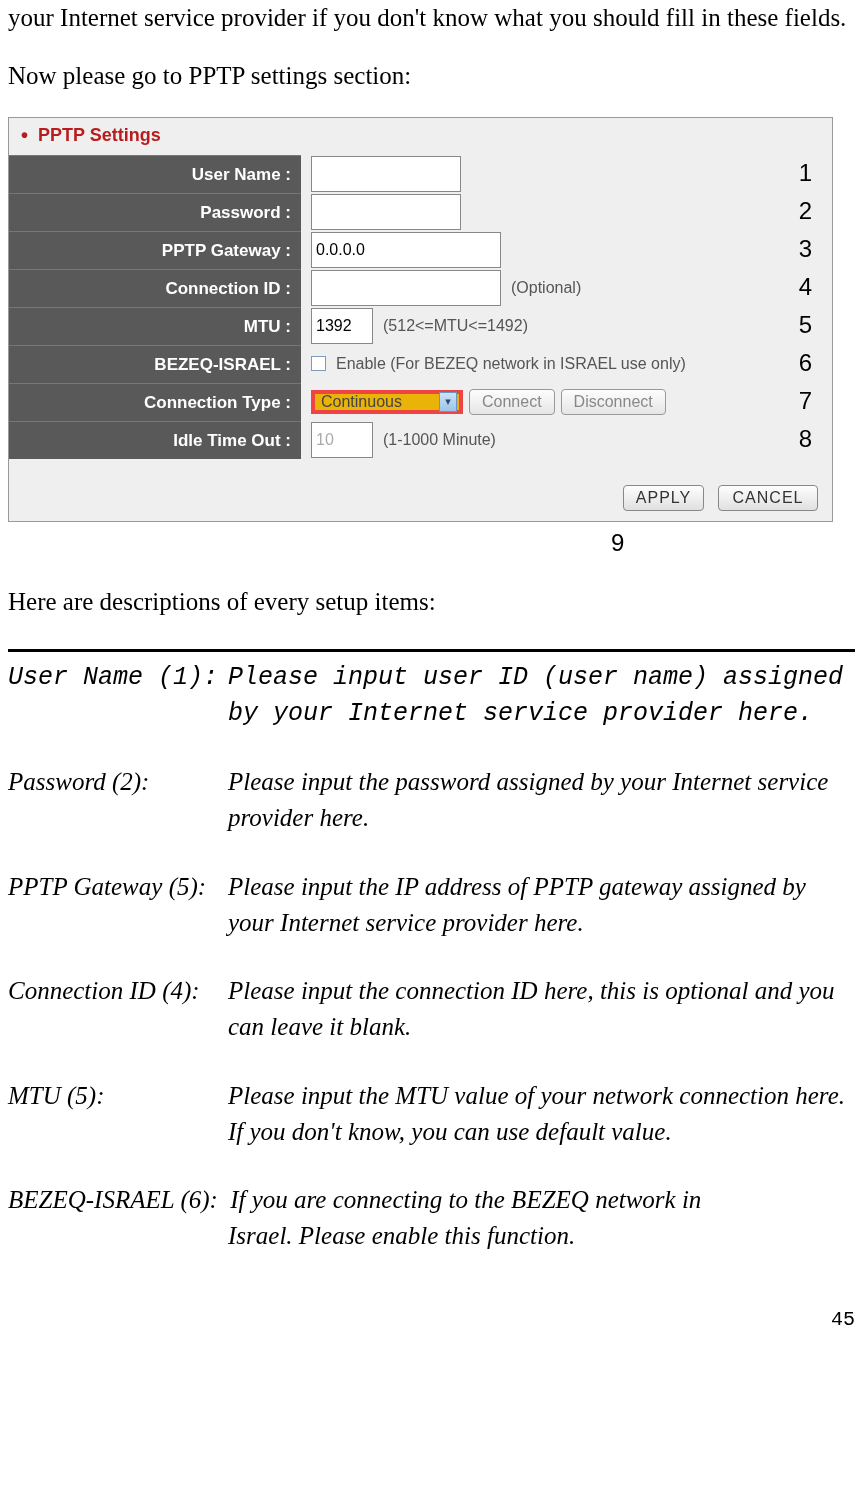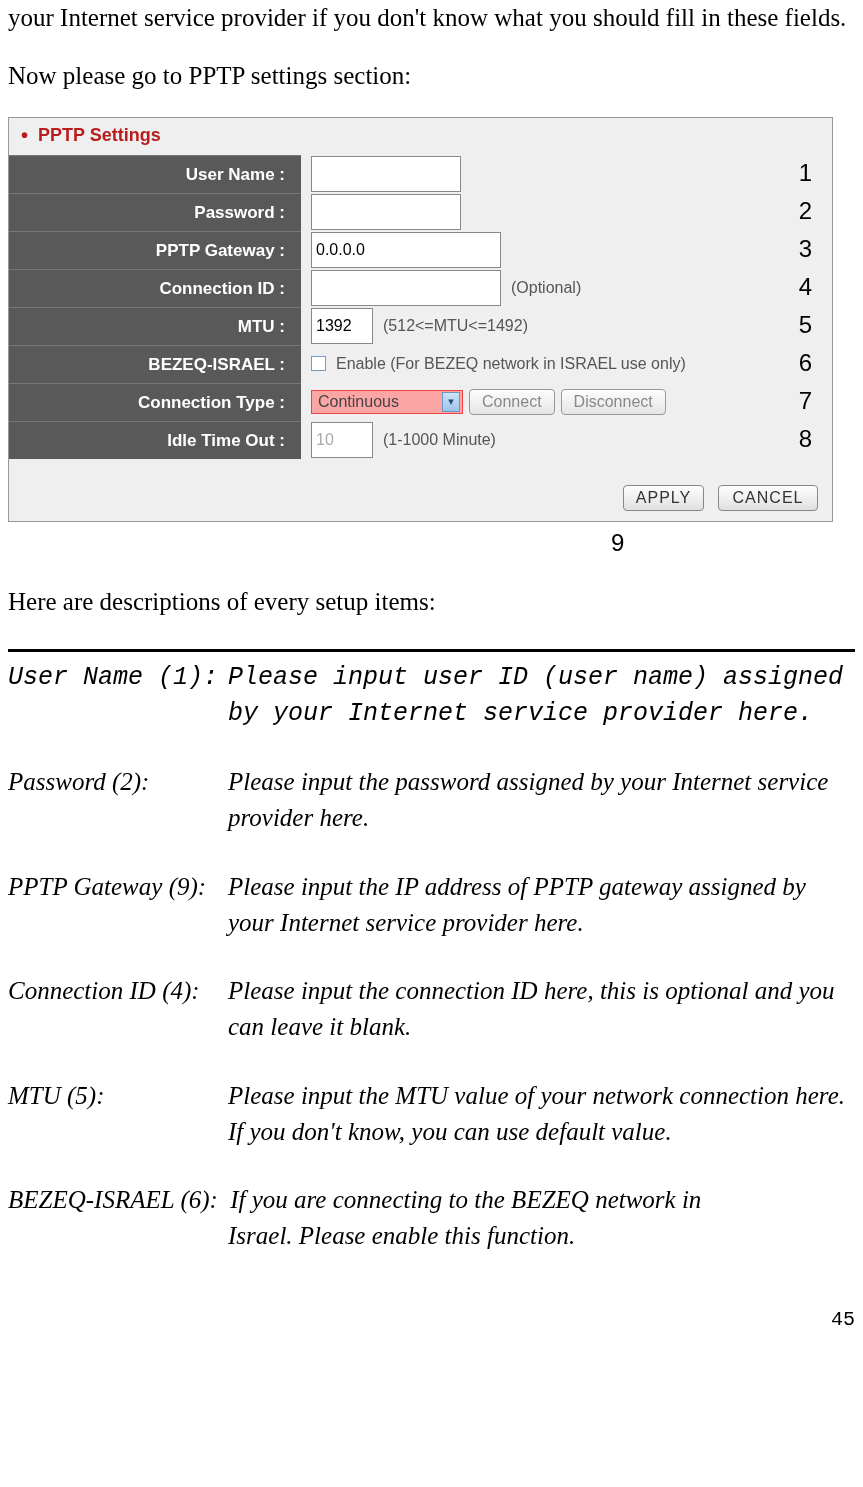--- a/index.html
+++ b/index.html
@@ -44,21 +44,21 @@
     align-items: center;
     height: 38px;
     position: relative;
   }
   .row-label {
     width: 292px;
     background: #595959;
     color: #fff;
     font-weight: bold;
     text-align: right;
-    padding-right: 16px;
+    padding-right: 10px;
     height: 100%;
     line-height: 38px;
     border-top: 1px solid #777;
     font-size: 17px;
   }
   .row-field {
     flex: 1;
     padding-left: 10px;
     display: flex;
     align-items: center;
@@ -84,22 +84,22 @@
     border: 1px solid #7a9ac0;
     background: #fff;
     display: inline-block;
   }
   .select {
     display: inline-flex;
     align-items: center;
     justify-content: space-between;
     width: 152px;
     height: 24px;
-    border: 1px solid #ef4444;
-    background: #fca5a5;
+    border: 4px solid #ef4444;
+    background: #eab308;
     padding: 0 2px 0 6px;
     font-size: 16px;
   }
   .select-arrow {
     width: 18px; height: 20px;
     background: linear-gradient(#cde3f7,#9ec4ea);
     border: 1px solid #6b95c4;
     display: inline-flex;
     align-items: center;
     justify-content: center;
@@ -277,21 +277,21 @@
     <div class="desc-term">User Name (1):</div>
     <div class="desc-def">Please input user ID (user name) assigned by your Internet service provider here.</div>
   </div>
 
   <div class="desc-item">
     <div class="desc-term">Password (2):</div>
     <div class="desc-def">Please input the password assigned by your Internet service provider here.</div>
   </div>
 
   <div class="desc-item">
-    <div class="desc-term">PPTP Gateway (9):</div>
+    <div class="desc-term">PPTP Gateway (5):</div>
     <div class="desc-def">Please input the IP address of PPTP gateway assigned by your Internet service provider here.</div>
   </div>
 
   <div class="desc-item">
     <div class="desc-term">Connection ID (4):</div>
     <div class="desc-def">Please input the connection ID here, this is optional and you can leave it blank.</div>
   </div>
 
   <div class="desc-item">
     <div class="desc-term">MTU (5):</div>

